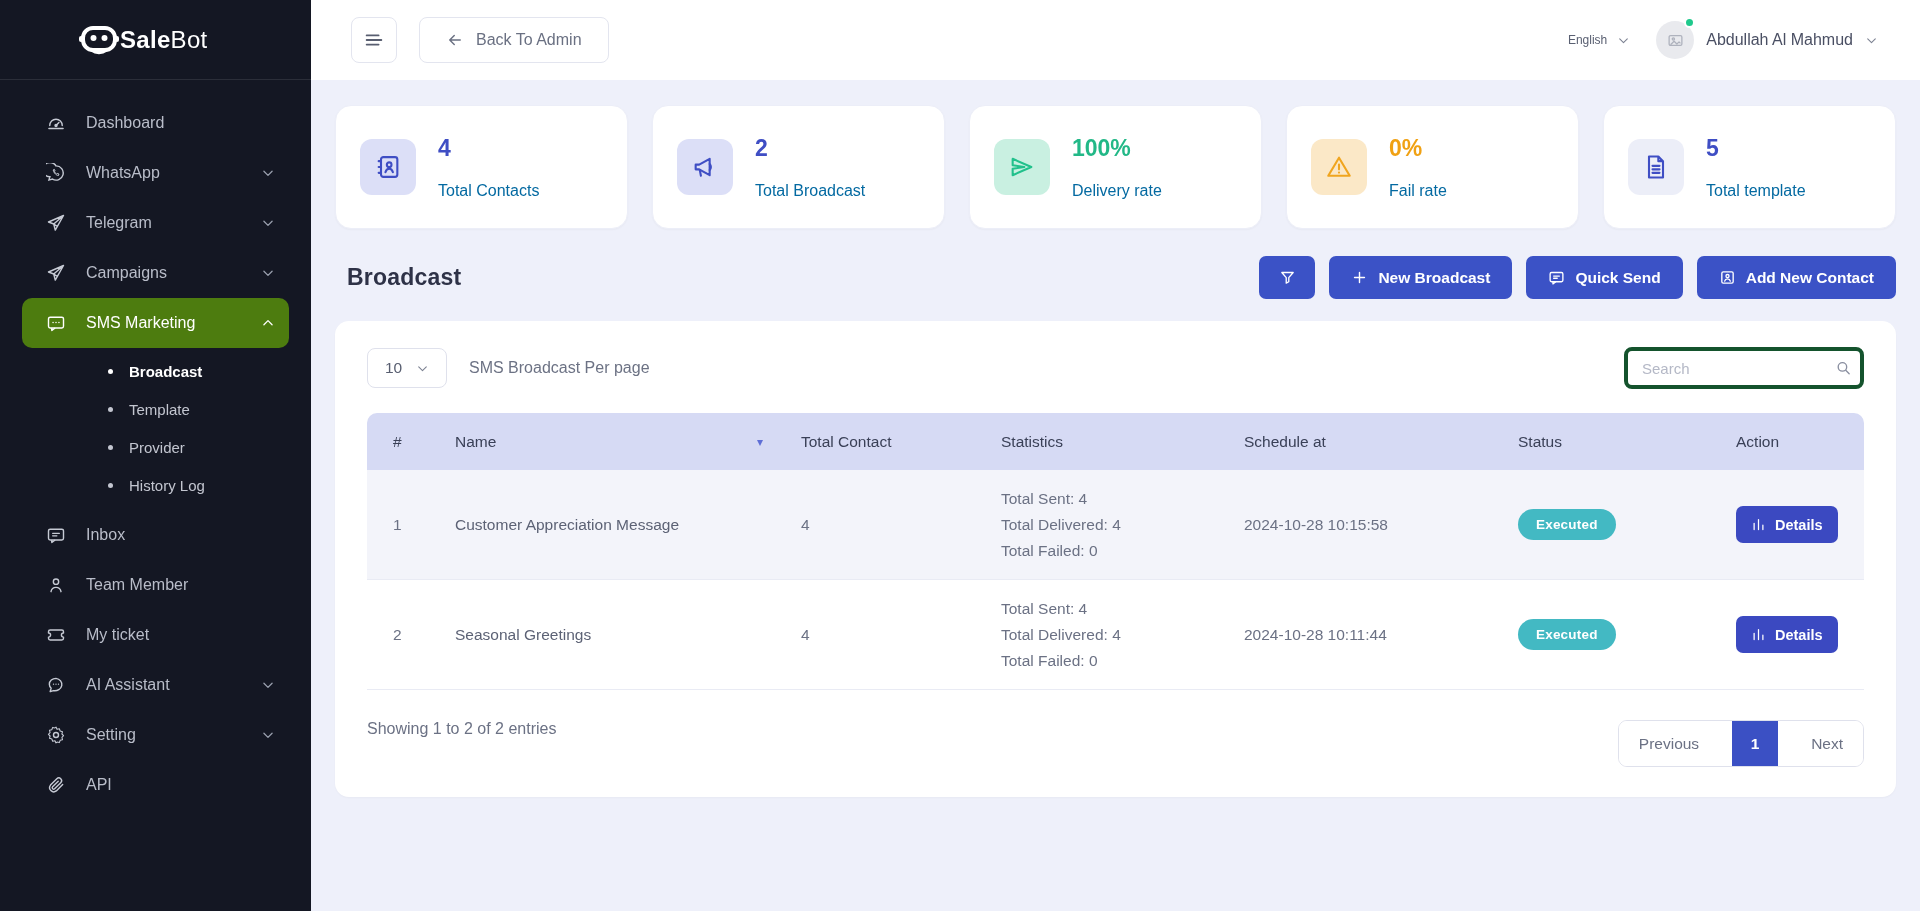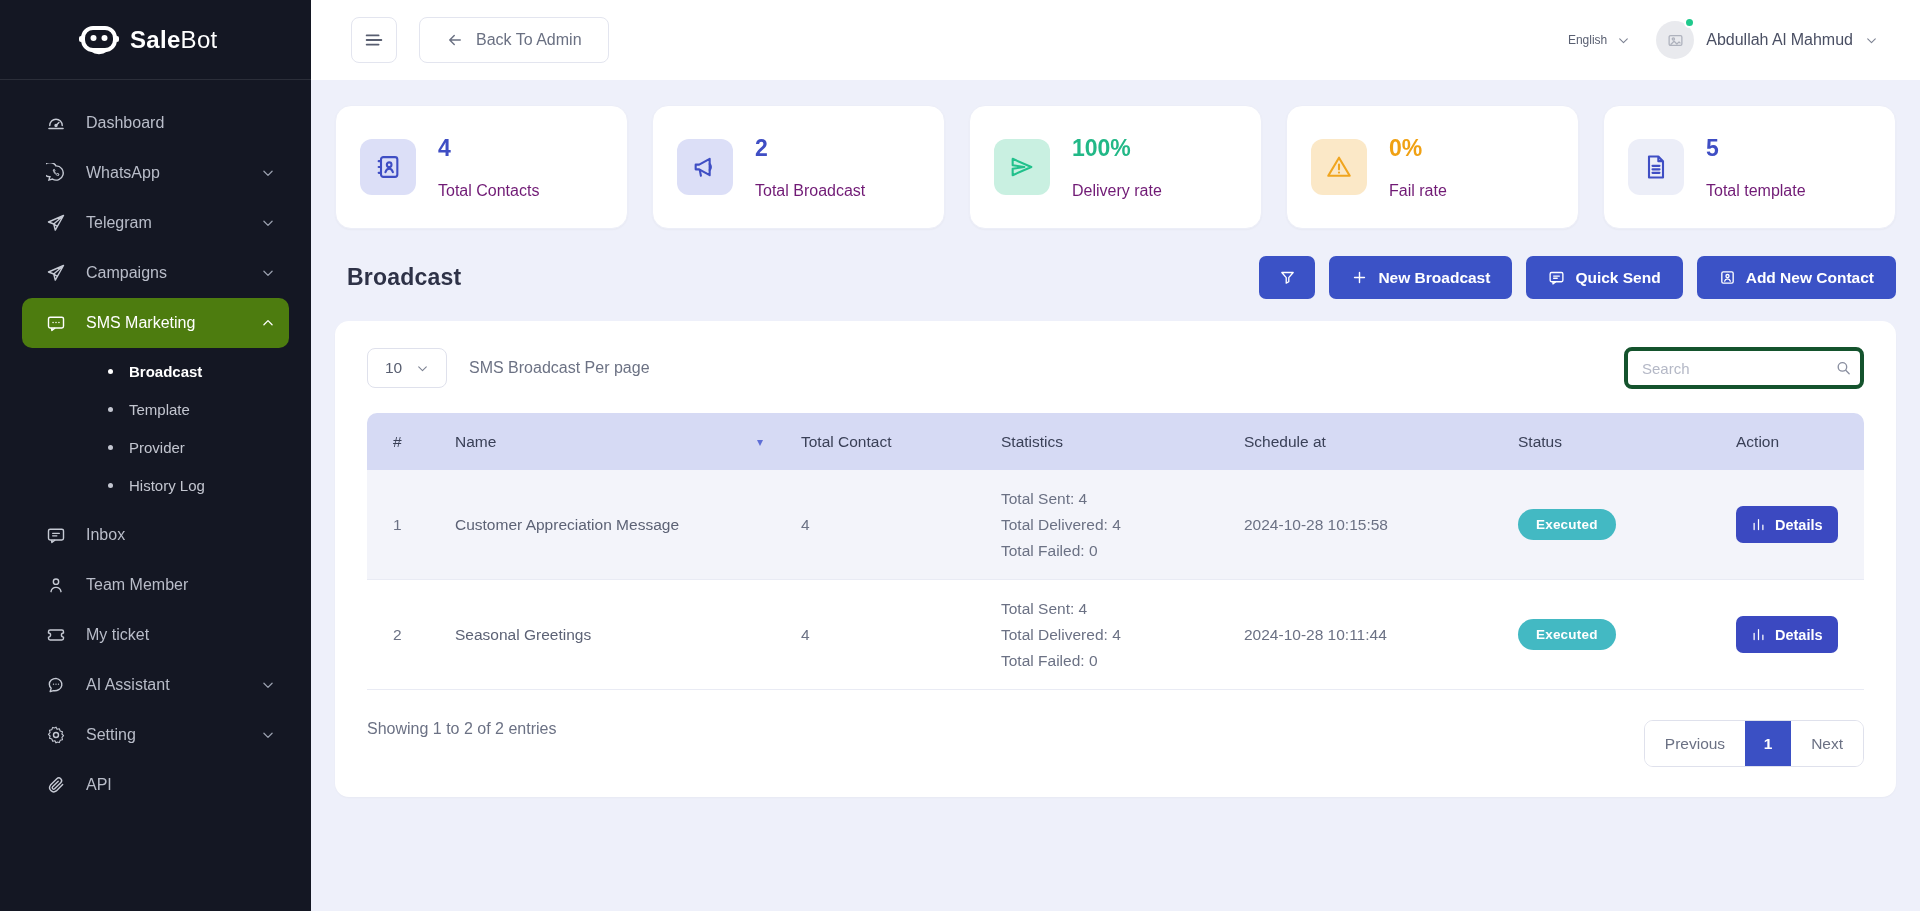--- a/index.html
+++ b/index.html
@@ -2,21 +2,21 @@
 <html><head>
 <meta charset="utf-8">
 <style>
   * { margin:0; padding:0; box-sizing:border-box; }
   html,body { width:1920px; height:911px; overflow:hidden; font-family:"Liberation Sans", sans-serif; background:#eef0fa; }
   .app { display:flex; width:1920px; height:911px; }
 
   
   .sidebar { width:311px; height:911px; background:#141723; flex-shrink:0; display:flex; flex-direction:column; }
   .logo-wrap { height:80px; display:flex; align-items:center; padding-left:78px; border-bottom:1px solid rgba(255,255,255,0.10); }
-  .logo { display:flex; align-items:center; gap:10px; }
+  .logo { display:flex; align-items:center; }
   .logo-text { color:#ffffff; font-size:24px; letter-spacing:.3px; }
   .logo-text b { font-weight:700; }
   .logo-text span.light { font-weight:300; }
   .nav { list-style:none; padding:18px 22px; flex:1; }
   .nav-item { display:flex; align-items:center; height:50px; padding:0 14px 0 24px; color:#b9bdc9; font-size:16px; cursor:pointer; border-radius:10px; }
   .nav-item .ico { width:20px; height:20px; margin-right:20px; display:inline-flex; color:#c6cad4; flex-shrink:0; }
   .nav-item .lbl { flex:1; }
   .nav-item .chev { width:14px; height:14px; color:#9aa0ae; display:inline-flex; }
   .nav-item.active { background:#4d7c0f; color:#ffffff; }
   .nav-item.active .ico, .nav-item.active .chev { color:#ffffff; }
@@ -41,21 +41,21 @@
   .user-name { color:#4a4f63; font-size:16px;text-align:right; }
 
   .content { flex:1; padding:25px 24px 0 24px; overflow:hidden; }
 
   
   .stats-row { display:flex; gap:24px; }
   .stat-card { flex:1; background:#ffffff; border:1px solid #eceef8; border-radius:16px; height:124px; display:flex; align-items:center; padding:0 24px; box-shadow:0 1px 2px rgba(20,23,40,.03); }
   .stat-ico { width:56px; height:56px; border-radius:12px; display:flex; align-items:center; justify-content:center; margin-right:22px; flex-shrink:0; }
   .stat-ico svg { width:28px; height:28px; }
   .stat-val { font-size:23px; font-weight:700; line-height:1.25; }
-  .stat-lbl { font-size:16px; color:#701a75; margin-top:20px; }
+  .stat-lbl { font-size:16px; color:#0369a1; margin-top:20px; }
   .tile-indigo { background:#dcdff7; color:#3f4ec4; }
   .tile-green  { background:#c9f0e1; color:#22c18c; }
   .tile-amber  { background:#fbe8c7; color:#f0a51f; }
   .tile-gray   { background:#eceef8; color:#3f4ec4; }
   .val-indigo { color:#3f4ec4; } .val-green { color:#22b887; } .val-amber { color:#f0a113; }
 
   
   .section-head { display:flex; align-items:center; justify-content:space-between; margin:27px 0 0 12px; }
   .section-title { font-size:23px; font-weight:700; color:#2e3247; letter-spacing:.2px; }
   .actions { display:flex; gap:14px; align-items:center; }
@@ -91,21 +91,21 @@
   .data-row:first-of-type { border-top:1px solid #e9ebf4; }
   .row-alt { background:#f3f4fa; }
   .name-cell { color:#5c6275; }
   .stats-cell { line-height:26px; padding:14px 10px; }
   .pill { display:inline-flex; align-items:center; justify-content:center; background:#43b9c3; color:#fff; font-size:13.5px; font-weight:600; border-radius:999px; padding:8px 18px; letter-spacing:.2px; }
   .btn-details { background:#3b49c1; color:#fff; border:none; border-radius:7px; height:37px; padding:0 15px; display:inline-flex; align-items:center; gap:9px; font-size:14.5px; font-weight:600; cursor:pointer; font-family:"Liberation Sans",sans-serif; }
   .btn-details svg { width:15px; height:15px; }
 
   .panel-foot { display:flex; align-items:flex-start; justify-content:space-between; margin-top:30px; }
   .showing { color:#6b7184; font-size:16px; }
-  .pager { display:flex; border:1px solid #dfe1ec; border-radius:9px; overflow:hidden; background:#fff; }
+  .pager { display:flex; border:1px solid #dfe1ec; border-radius:9px; overflow:hidden; background:#fff;gap:13px; }
   .pg-btn { height:45px; display:flex; align-items:center; justify-content:center; color:#6b7184; font-size:15.5px; cursor:pointer; background:#fff; }
   .pg-prev { padding:0 20px; }
   .pg-next { padding:0 20px; }
   .pg-num { width:46px; background:#3b50c4; color:#fff; font-weight:600; }
 </style>
 </head>
 <body>
 
 <div class="app">
 

